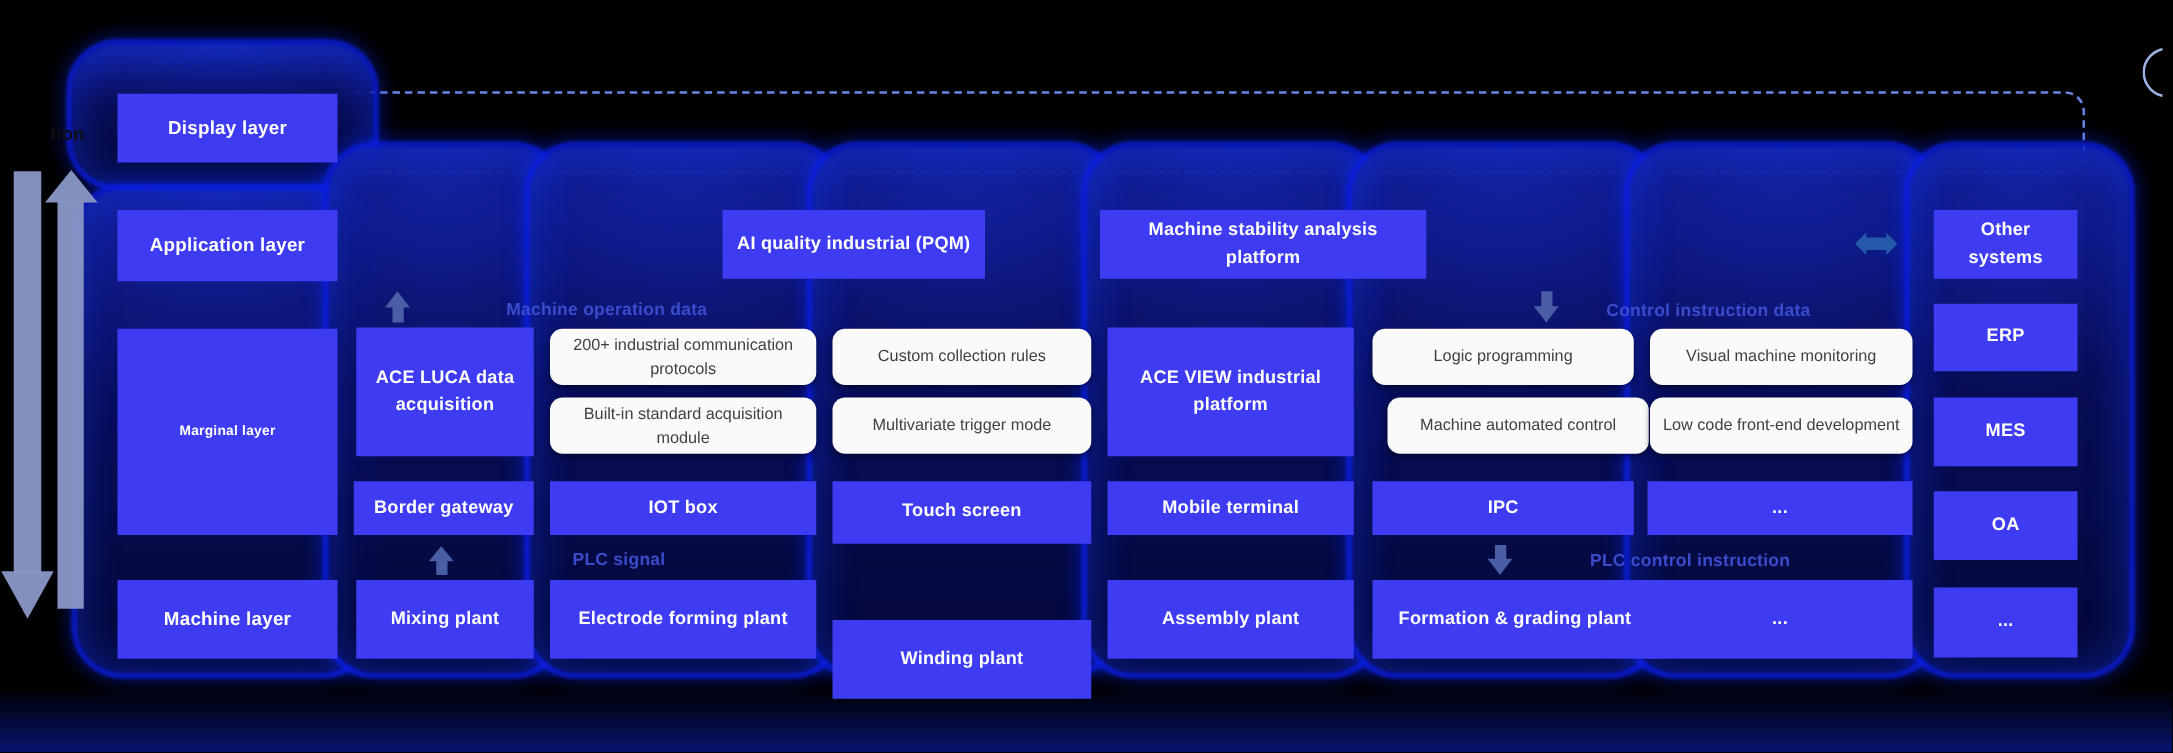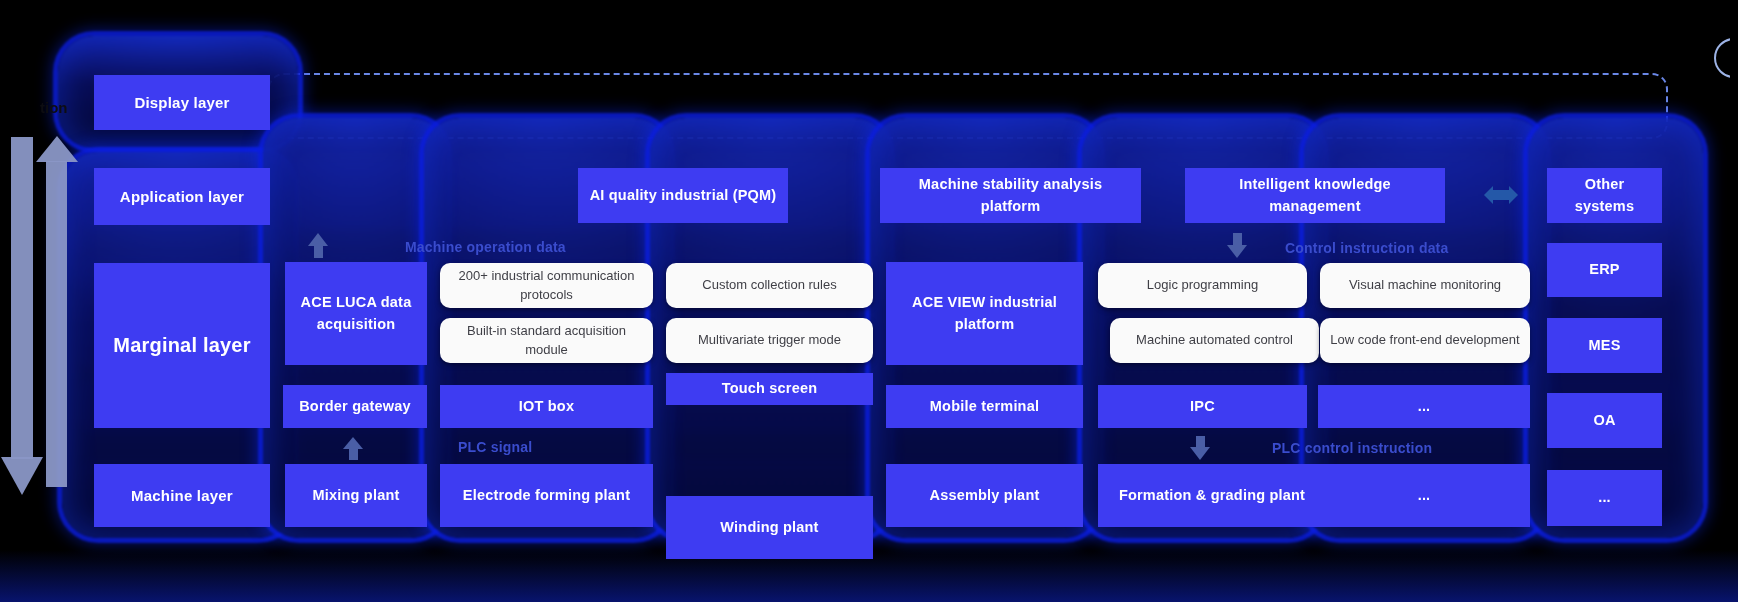--- a/index.html
+++ b/index.html
@@ -62,26 +62,25 @@
     <div class="shaft" style="left:11px;top:137px;width:22px;height:322px;"></div>
     <div class="tri" style="left:1px;top:457px;border-left:21px solid transparent;border-right:21px solid transparent;border-top:38px solid rgba(138,151,198,.95);"></div>
   </div>
   <div>
     <div class="tri" style="left:36px;top:136px;border-left:21px solid transparent;border-right:21px solid transparent;border-bottom:26px solid rgba(138,151,198,.95);"></div>
     <div class="shaft" style="left:46px;top:161px;width:21px;height:326px;"></div>
   </div>
 
   <div class="bluebox" style="left:94px;top:75px;width:176px;height:55px;font-size:15px;">Display layer</div>
   <div class="bluebox" style="left:94px;top:168px;width:176px;height:57px;font-size:15px;">Application layer</div>
-  <div class="bluebox" style="left:94px;top:263px;width:176px;height:165px;font-size:20px;">Marginal layer</div>
+  <div class="bluebox" style="left:94px;top:263px;width:176px;height:165px;font-size:11px;">Marginal layer</div>
   <div class="bluebox" style="left:94px;top:464px;width:176px;height:63px;font-size:15px;">Machine layer</div>
 
   <div class="bluebox" style="left:578px;top:168px;width:210px;height:55px;">AI quality industrial (PQM)</div>
   <div class="bluebox" style="left:858px;top:168px;width:261px;height:55px;margin-left:22px;">Machine stability analysis platform</div>
-  <div class="bluebox" style="left:1185px;top:168px;width:260px;height:55px;">Intelligent knowledge management</div>
 
   <div>
     <div class="tri" style="left:1484px;top:186px;border-top:9px solid transparent;border-bottom:9px solid transparent;border-right:9px solid #2458a8;"></div>
     <div class="sm-shaft" style="left:1492px;top:190px;width:18px;height:10px;background:#2458a8;"></div>
     <div class="tri" style="left:1509px;top:186px;border-top:9px solid transparent;border-bottom:9px solid transparent;border-left:9px solid #2458a8;"></div>
   </div>
 
   <div class="bluebox" style="left:1547px;top:168px;width:115px;height:55px;">Other systems</div>
   <div class="bluebox" style="left:1547px;top:243px;width:115px;height:54px;">ERP</div>
   <div class="bluebox" style="left:1547px;top:318px;width:115px;height:55px;">MES</div>
@@ -106,21 +105,21 @@
   <div class="pill" style="left:440px;top:318px;width:213px;height:45px;">Built-in standard acquisition module</div>
   <div class="pill" style="left:666px;top:263px;width:207px;height:45px;">Custom collection rules</div>
   <div class="pill" style="left:666px;top:318px;width:207px;height:45px;">Multivariate trigger mode</div>
   <div class="pill" style="left:1098px;top:263px;width:209px;height:45px;">Logic programming</div>
   <div class="pill" style="left:1098px;top:318px;width:209px;height:45px;margin-left:12px;">Machine automated control</div>
   <div class="pill" style="left:1320px;top:263px;width:210px;height:45px;">Visual machine monitoring</div>
   <div class="pill" style="left:1320px;top:318px;width:210px;height:45px;">Low code front-end development</div>
 
   <div class="bluebox" style="left:283px;top:385px;width:144px;height:43px;">Border gateway</div>
   <div class="bluebox" style="left:440px;top:385px;width:213px;height:43px;">IOT box</div>
-  <div class="bluebox" style="left:666px;top:373px;width:207px;height:32px;">Touch screen</div>
+  <div class="bluebox" style="left:666px;top:385px;width:207px;height:50px;">Touch screen</div>
   <div class="bluebox" style="left:886px;top:385px;width:197px;height:43px;">Mobile terminal</div>
   <div class="bluebox" style="left:1098px;top:385px;width:209px;height:43px;">IPC</div>
   <div class="bluebox" style="left:1318px;top:385px;width:212px;height:43px;">...</div>
 
   <div>
     <div class="tri" style="left:343px;top:437px;border-left:10px solid transparent;border-right:10px solid transparent;border-bottom:12px solid #4a5ea6;"></div>
     <div class="sm-shaft" style="left:349px;top:448px;width:9px;height:12px;"></div>
   </div>
   <div class="flowlabel" style="left:458px;top:439px;">PLC signal</div>
   <div>

